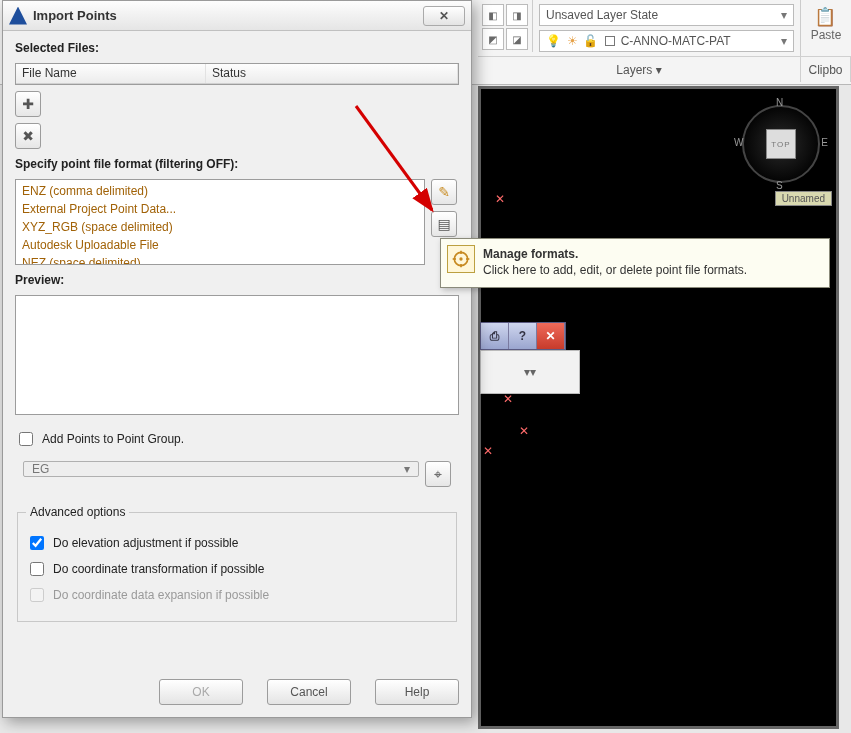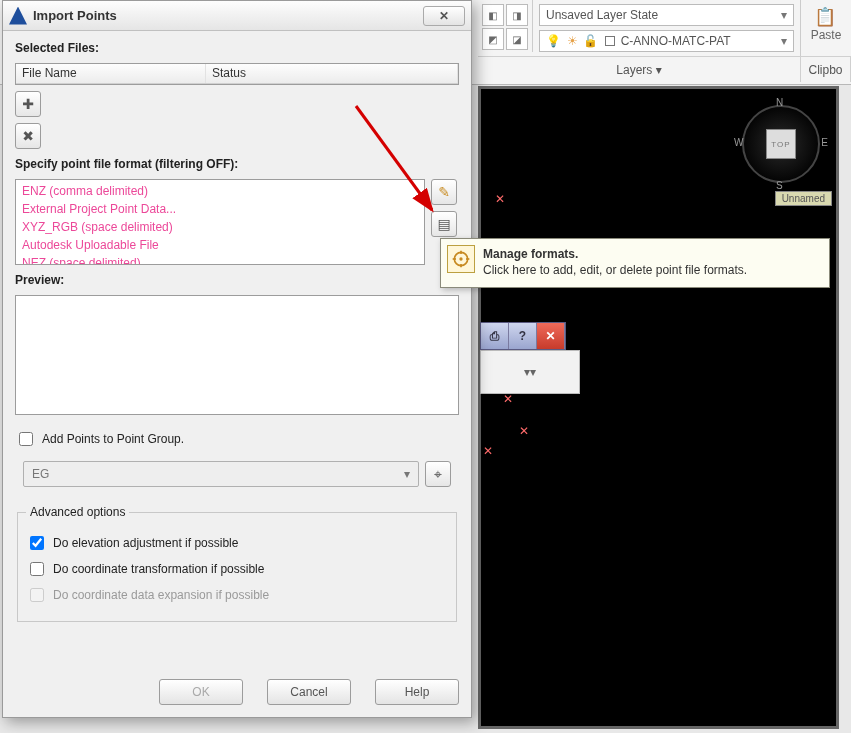--- a/index.html
+++ b/index.html
@@ -139,34 +139,34 @@
     background:linear-gradient(#fff,#e6e6e6);
     display:flex;align-items:center;justify-content:center;
     font-size:14px; color:#555;
   }
 
   .format-wrap { display:flex; gap:6px; }
   .format-list {
     flex:1; height:86px; border:1px solid #9c9c9c; background:#fff;
     overflow-y:scroll; padding:2px 0;
   }
-  .format-item { padding:2px 6px; color:#ec4899; cursor:default;}
+  .format-item { padding:2px 6px; color:#a16207; cursor:default;}
   .fmt-btns { width:28px; display:flex; flex-direction:column; gap:6px;}
 
   .preview-box {
     height:120px; border:1px solid #9c9c9c; background:#fff;
   }
 
   .chk-row { display:flex; align-items:center; gap:6px; color:#222; }
   .chk-row input[type=checkbox]{ width:14px;height:14px;}
   .chk-row.disabled { color:#9a9a9a; }
 
   .group-combo-row { display:flex; gap:6px; padding:4px 8px;}
   .combo {
-    flex:1; height:26px; border:1px solid #b0b0b0; background:#eee;
+    flex:1; height:16px; border:1px solid #b0b0b0; background:#eee;
     display:flex; align-items:center; padding:0 8px; color:#777;
     border-radius:2px;
   }
   .combo .arrow{margin-left:auto;color:#777;}
 
   fieldset.adv {
     border:1px solid #c8c8c8; padding:8px 8px 10px 8px; margin-top:6px;
   }
   fieldset.adv legend { color:#222; padding:0 4px; }
   .adv .chk-row { margin:6px 0; }

